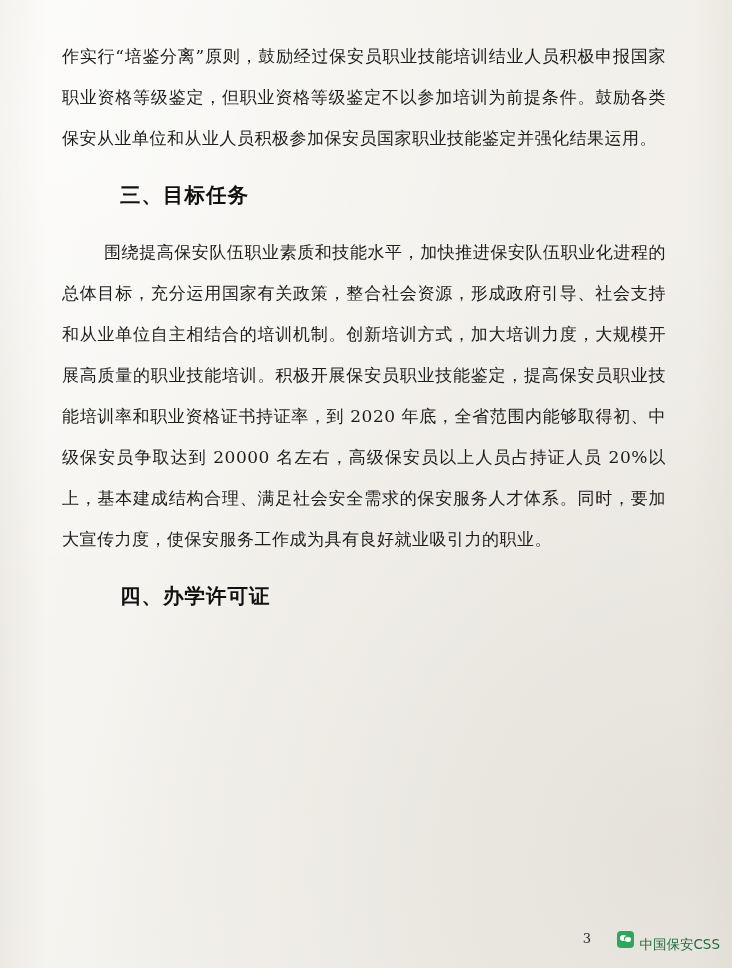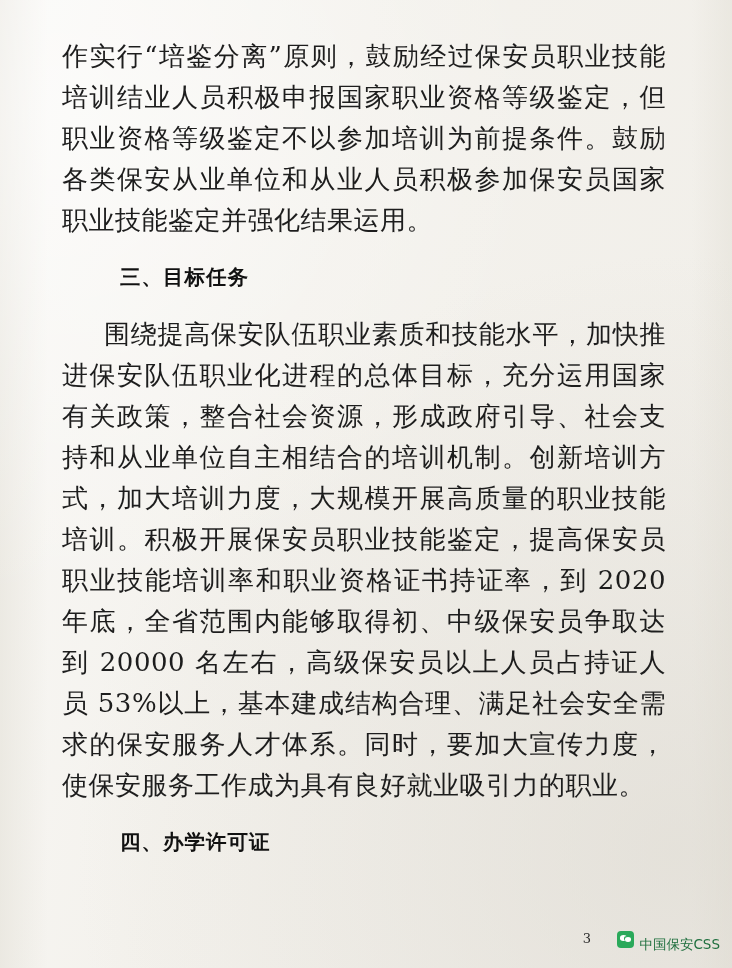--- a/index.html
+++ b/index.html
@@ -35,21 +35,21 @@
       linear-gradient(to left, rgba(228,225,216,0.55) 0px, rgba(255,255,255,0) 40px);
   }
   #content {
     position: absolute;
     left: 62px;
     top: 36px;
     width: 608px;
   }
   p.para {
     margin: 0 4px 0 0;
-    font-size: 26px;
+    font-size: 17px;
     line-height: 41px;
     color: #1d1d1d;
     text-align: justify;
     text-align-last: left;
     letter-spacing: 0.5px;
     font-family: "DejaVu Serif", serif;
   }
   p.para.indent {
     text-indent: 42px;
   }
@@ -124,21 +124,21 @@
 
 <div id="page">
 
   <div id="content">
 
     <p class="para blk">作实行“培鉴分离”原则，鼓励经过保安员职业技能培训结业人员积极申报国家职业资格等级鉴定，但职业资格等级鉴定不以参加培训为前提条件。鼓励各类保安从业单位和从业人员积极参加保安员国家职业技能鉴定并强化结果运用。</p>
 
 
     <h2 class="heading">三、目标任务</h2>
 
-    <p class="para indent blk">围绕提高保安队伍职业素质和技能水平，加快推进保安队伍职业化进程的总体目标，充分运用国家有关政策，整合社会资源，形成政府引导、社会支持和从业单位自主相结合的培训机制。创新培训方式，加大培训力度，大规模开展高质量的职业技能培训。积极开展保安员职业技能鉴定，提高保安员职业技能培训率和职业资格证书持证率，到 2020 年底，全省范围内能够取得初、中级保安员争取达到 20000 名左右，高级保安员以上人员占持证人员 53%以上，基本建成结构合理、满足社会安全需求的保安服务人才体系。同时，要加大宣传力度，使保安服务工作成为具有良好就业吸引力的职业。</p>
+    <p class="para indent blk">围绕提高保安队伍职业素质和技能水平，加快推进保安队伍职业化进程的总体目标，充分运用国家有关政策，整合社会资源，形成政府引导、社会支持和从业单位自主相结合的培训机制。创新培训方式，加大培训力度，大规模开展高质量的职业技能培训。积极开展保安员职业技能鉴定，提高保安员职业技能培训率和职业资格证书持证率，到 2020 年底，全省范围内能够取得初、中级保安员争取达到 20000 名左右，高级保安员以上人员占持证人员 20%以上，基本建成结构合理、满足社会安全需求的保安服务人才体系。同时，要加大宣传力度，使保安服务工作成为具有良好就业吸引力的职业。</p>
 
     <h2 class="heading">四、办学许可证</h2>
 
 
   </div>
 
   <div id="page-number">3</div>
 
   <div id="watermark">
     <span id="wm-icon"></span>

